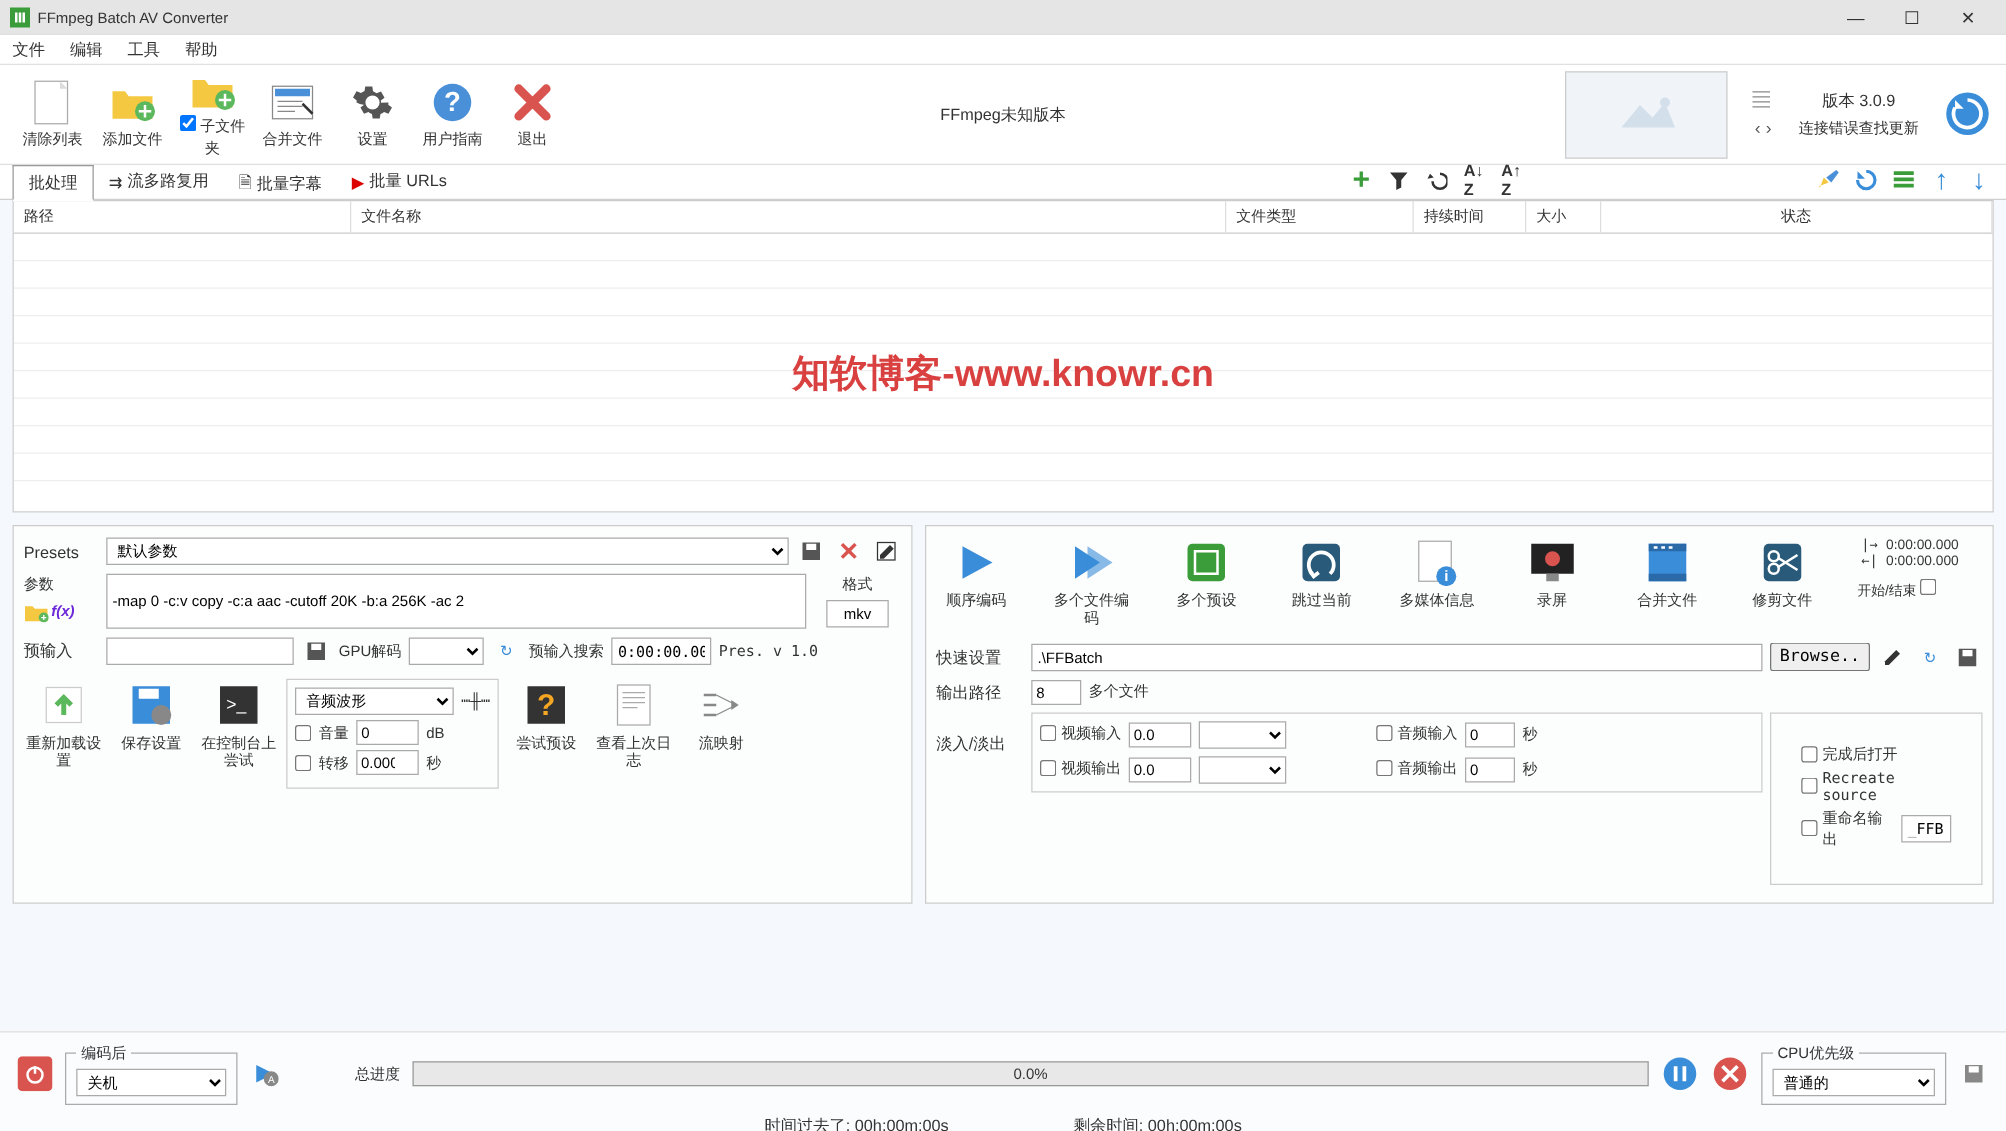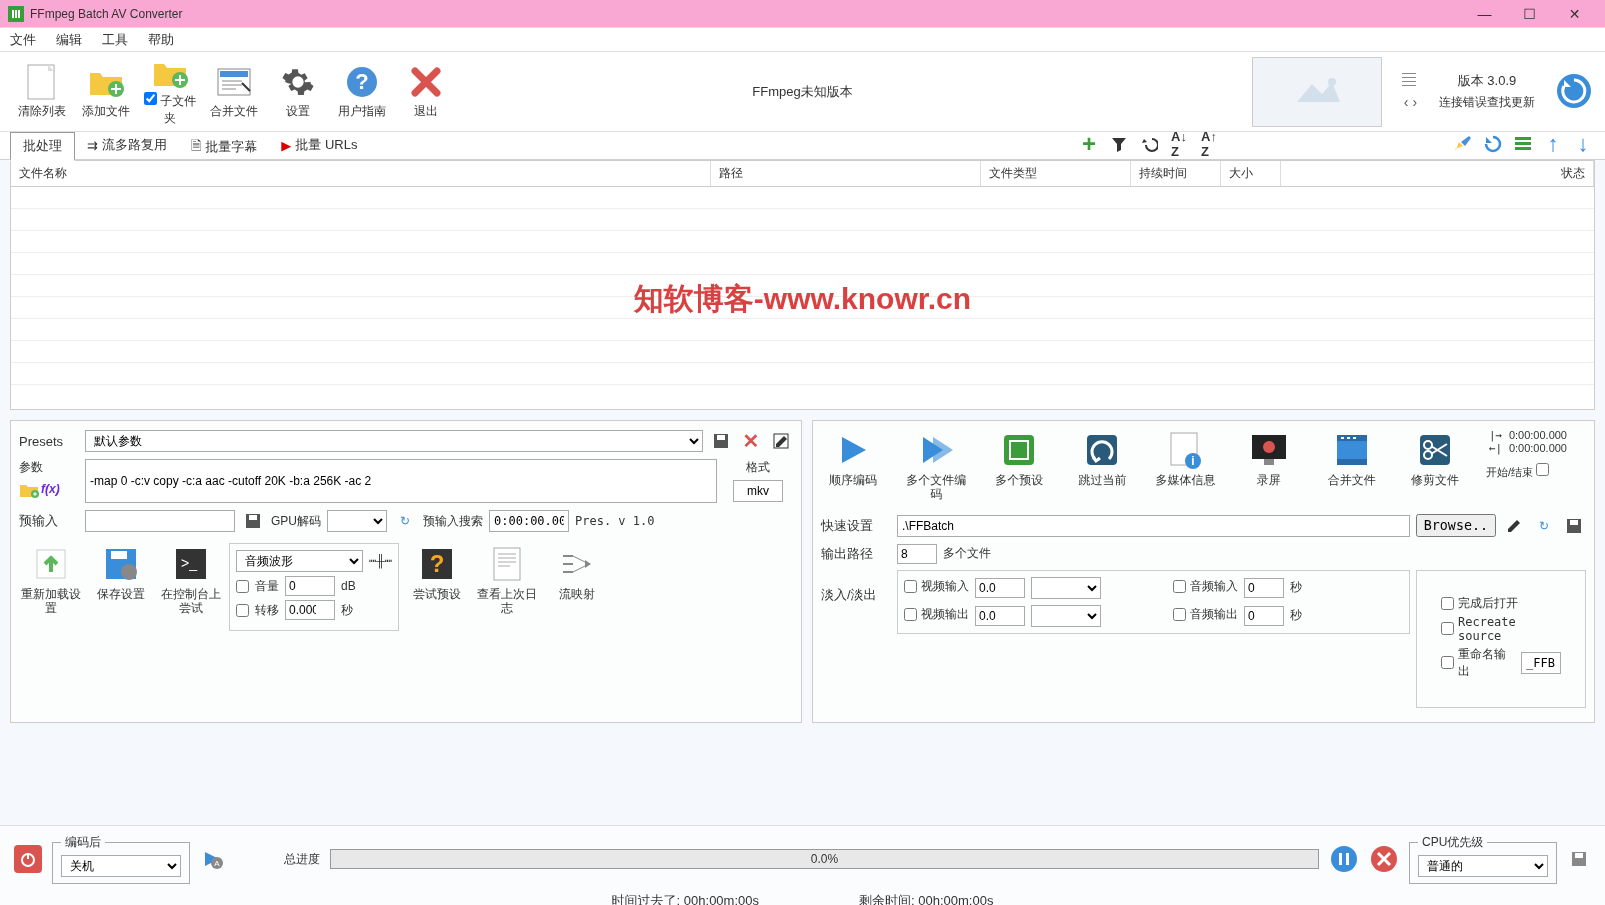--- a/index.html
+++ b/index.html
@@ -1,17 +1,17 @@
 <!DOCTYPE html>
 <html><head>
 <meta charset="utf-8">
 <style>
 * { box-sizing: border-box; margin: 0; padding: 0; font-family: "Microsoft YaHei", Arial, sans-serif; }
 body { background: #f5f8fc; font-size: 12px; color: #333; width: 1605px; height: 905px; overflow: hidden; position: relative; }
-.titlebar { height: 28px; background: #f9a8d4; display: flex; align-items: center; padding: 0 8px; border-bottom: 1px solid #e0e0e0; }
+.titlebar { height: 28px; background: #e5e5e5; display: flex; align-items: center; padding: 0 8px; border-bottom: 1px solid #e0e0e0; }
 .titlebar .logo { width: 16px; height: 16px; background: #3a9d3a; margin-right: 6px; display: flex; align-items: center; justify-content: center; color: #fff; font-size: 10px; }
 .titlebar .title { flex: 1; font-size: 12px; }
 .titlebar .win-btns { display: flex; gap: 0; }
 .titlebar .win-btn { width: 45px; height: 28px; display: flex; align-items: center; justify-content: center; font-size: 14px; }
 .menubar { height: 24px; background: #fff; display: flex; align-items: center; padding: 0 10px; gap: 20px; border-bottom: 1px solid #e0e0e0; }
 .menubar .menu-item { font-size: 13px; cursor: pointer; }
 .toolbar-main { height: 80px; background: #fff; display: flex; align-items: center; padding: 4px 10px; border-bottom: 1px solid #e0e0e0; }
 .tool-btn { display: flex; flex-direction: column; align-items: center; justify-content: center; width: 64px; height: 70px; cursor: pointer; font-size: 12px; text-align: center; }
 .tool-btn .icon { width: 38px; height: 38px; display: flex; align-items: center; justify-content: center; margin-bottom: 2px; }
 .version-area { margin-left: auto; display: flex; align-items: center; gap: 20px; }
@@ -29,21 +29,21 @@
 .tab-icons-right { margin-left: auto; display: flex; gap: 6px; align-items: center; }
 .icon-btn { width: 24px; height: 24px; display: flex; align-items: center; justify-content: center; cursor: pointer; font-size: 18px; }
 .table-area { background: #fff; border: 1px solid #ccc; margin: 0 10px; height: 250px; }
 .table-header { display: flex; border-bottom: 1px solid #ccc; height: 26px; align-items: center; }
 .table-header .col { border-right: 1px solid #ddd; padding: 4px 8px; font-size: 12px; }
 .table-body { height: 224px; overflow-y: auto; position: relative; }
 .table-row-line { border-bottom: 1px solid #eee; height: 22px; }
 .watermark { position: absolute; top: 50%; left: 50%; transform: translate(-50%, -50%); font-size: 30px; font-weight: bold; color: #d94141; white-space: nowrap; }
 .panels { display: flex; gap: 10px; padding: 10px; }
 .panel { border: 1px solid #ccc; background: #fcfdfd; padding: 8px; }
-.panel-left { width: 792px; }
+.panel-left { width: 720px; }
 .panel-right { flex: 1; }
 .row { display: flex; align-items: center; gap: 6px; margin-bottom: 6px; }
 .label { font-size: 13px; width: 60px; }
 input[type=text], select { border: 1px solid #aaa; padding: 2px 4px; font-size: 12px; height: 22px; background: #fff; }
 .combo { flex: 1; }
 .small-btn { width: 24px; height: 24px; display: flex; align-items: center; justify-content: center; border: 1px solid transparent; cursor: pointer; }
 .action-btn-group { display: flex; gap: 4px; align-items: flex-start; }
 .action-btn { display: flex; flex-direction: column; align-items: center; width: 64px; font-size: 12px; text-align: center; cursor: pointer; line-height: 1.2; }
 .action-btn .icon { width: 42px; height: 42px; display: flex; align-items: center; justify-content: center; margin-bottom: 2px; }
 .audio-group { border: 1px solid #ccc; padding: 6px; width: 170px; }
@@ -240,26 +240,26 @@
           <rect x="2" y="13" width="16" height="3" fill="#3a9d3a"></rect>
         </svg>
       </div>
     <div class="icon-btn" style="color:#3a8dd9;font-size:22px;font-weight:bold">↑</div>
     <div class="icon-btn" style="color:#3a8dd9;font-size:22px;font-weight:bold">↓</div>
   </div>
 </div>
 
 <div class="table-area">
   <div class="table-header">
+    <div class="col" style="width:270px">路径</div>
     <div class="col" style="width:700px">文件名称</div>
-    <div class="col" style="width:270px">路径</div>
     <div class="col" style="width:150px">文件类型</div>
     <div class="col" style="width:90px">持续时间</div>
     <div class="col" style="width:60px">大小</div>
-    <div class="col" style="flex:1;text-align:right">状态</div>
+    <div class="col" style="flex:1;text-align:center">状态</div>
   </div>
   <div class="table-body">
     <div class="table-row-line"></div>
       <div class="table-row-line"></div>
       <div class="table-row-line"></div>
     <div class="table-row-line"></div>
       <div class="table-row-line"></div>
       <div class="table-row-line"></div>
     <div class="table-row-line"></div>
       <div class="table-row-line"></div>

